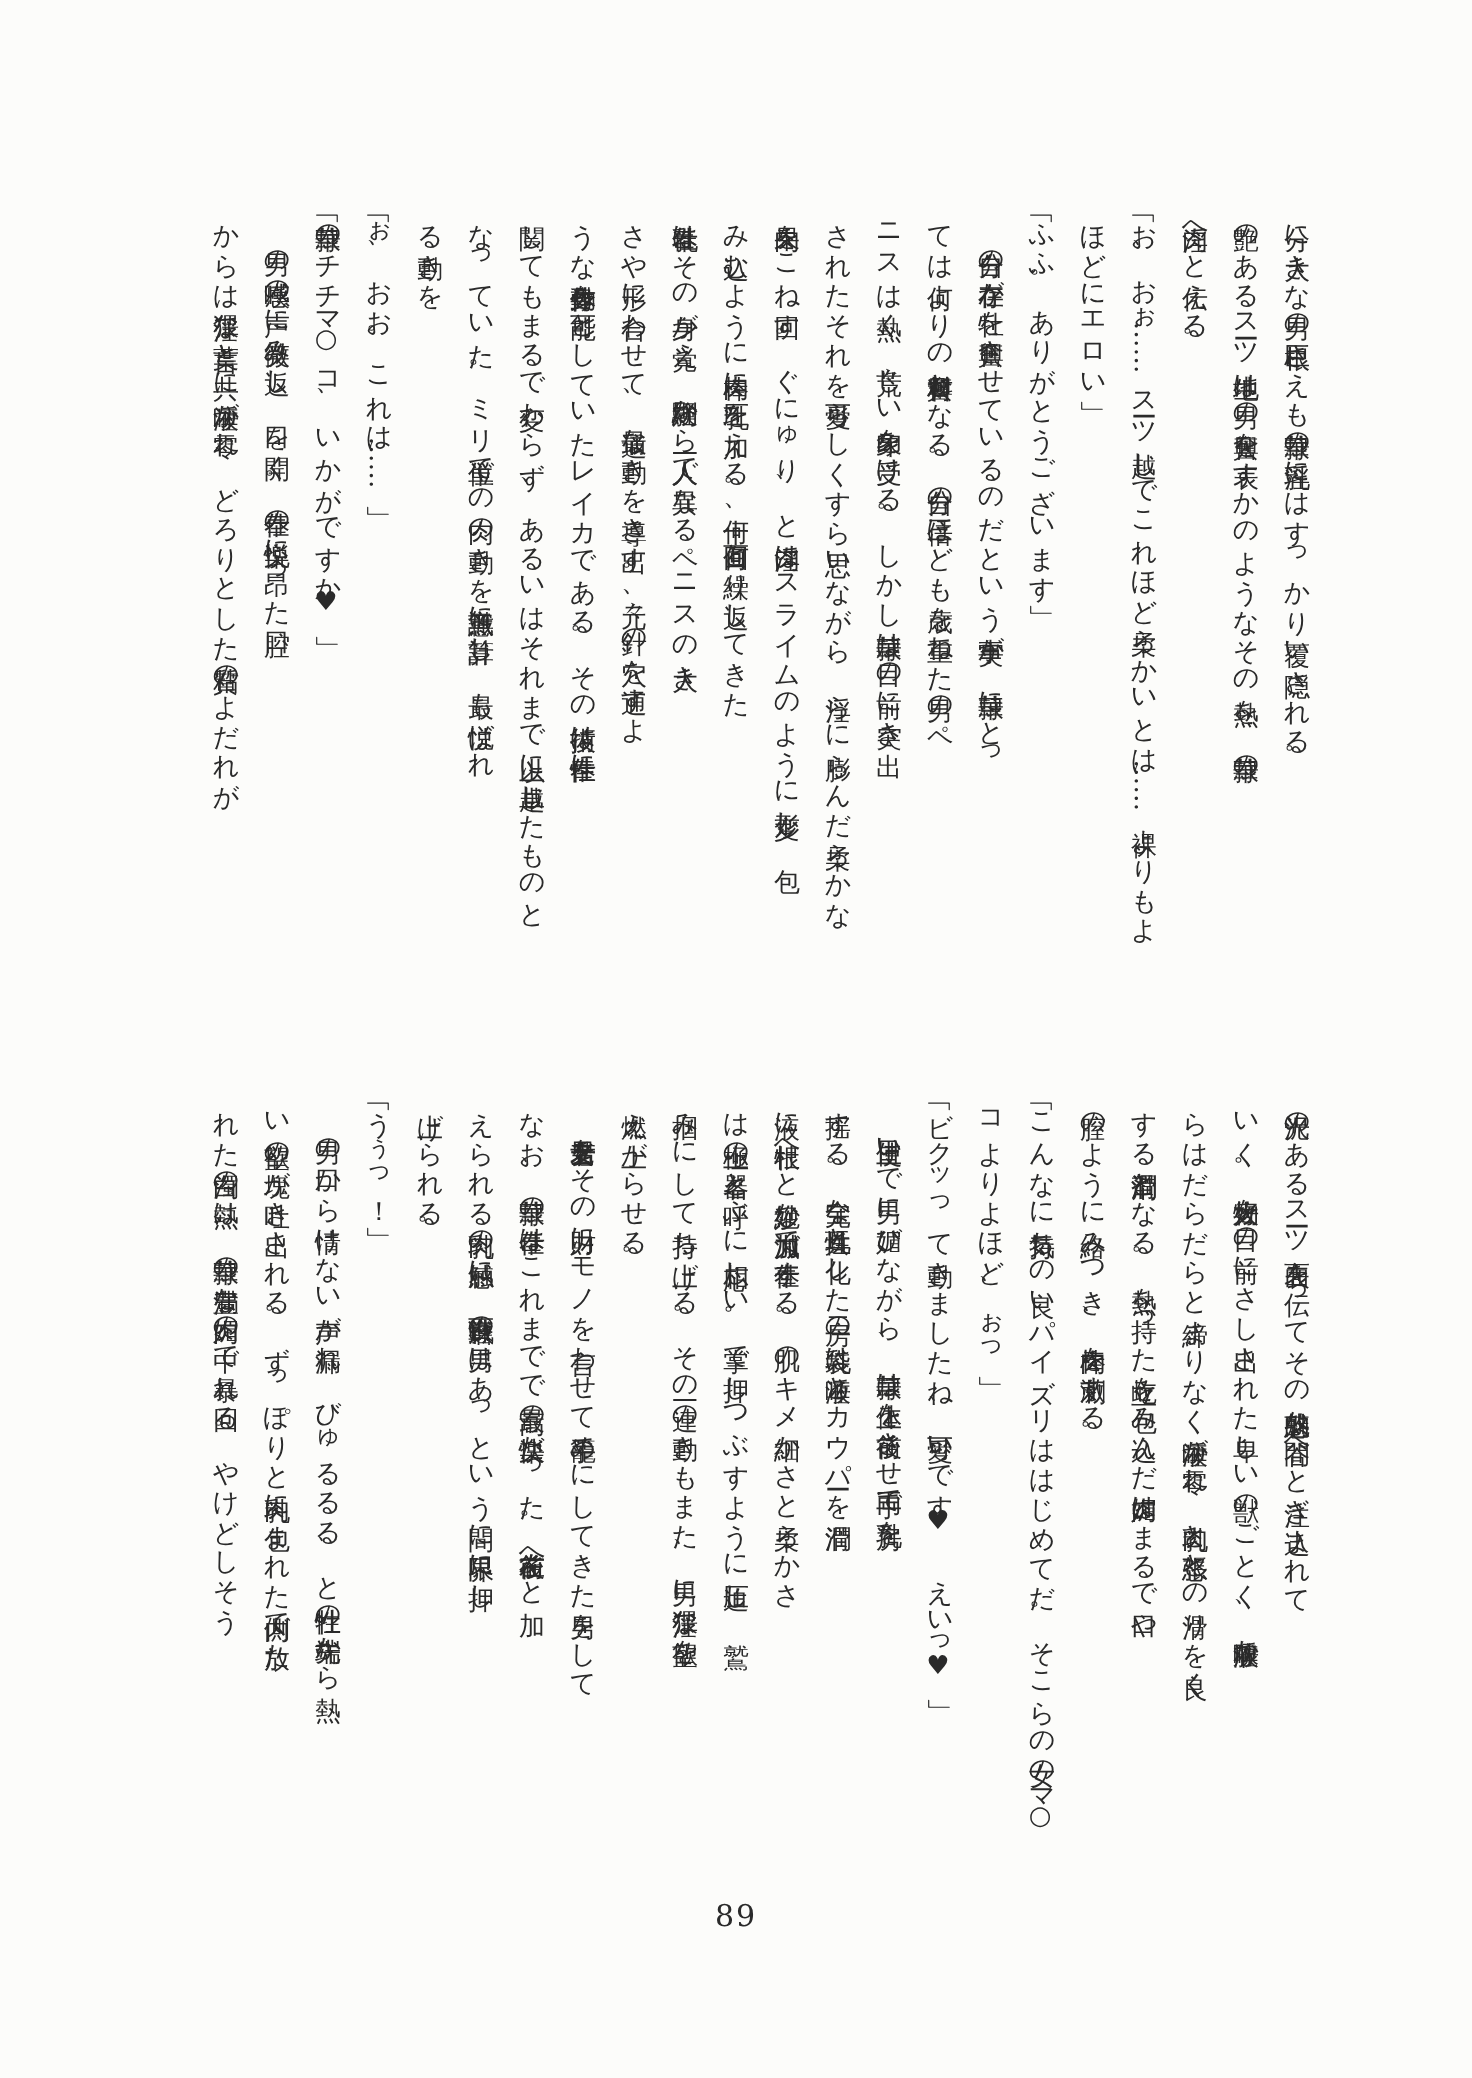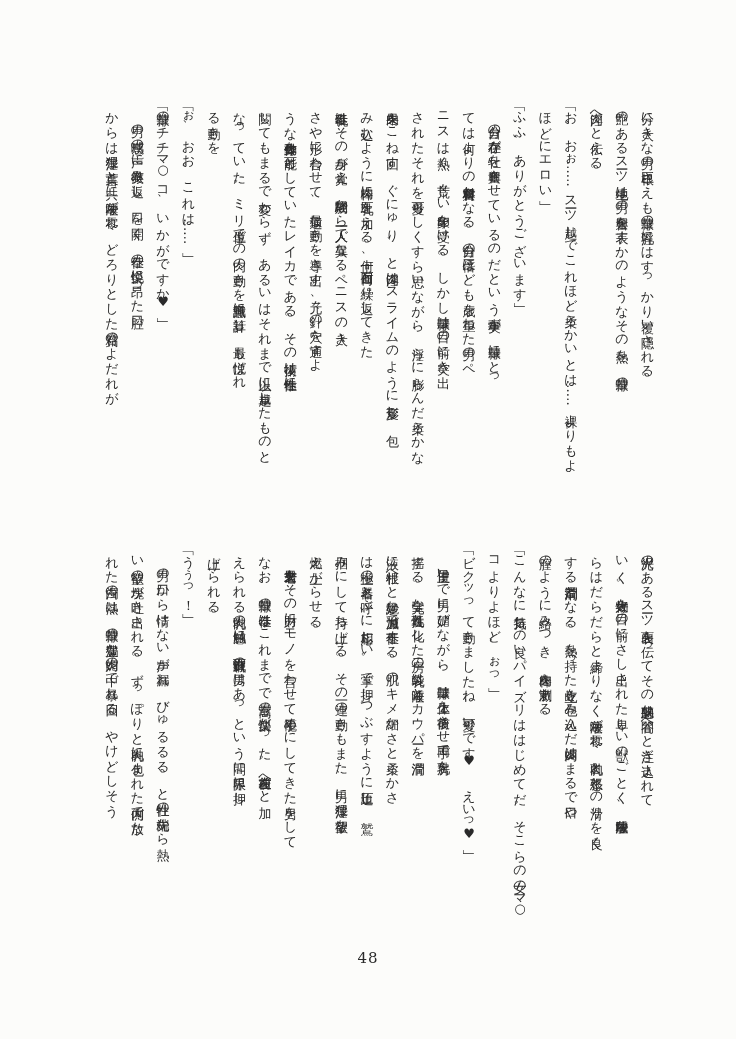--- a/index.html
+++ b/index.html
@@ -71,14 +71,14 @@
       <p>燃え上がらせる。</p>
       <p class="indent">老若男女をその財力にモノを言わせて手籠めにしてきた男をして</p>
       <p>なお、隷華の奉仕はこれまでで最高の快楽だった。前後左右へと加</p>
       <p>えられる乳肉の感触に、百戦錬磨の男はあっという間に限界に押し</p>
       <p>上げられる。</p>
       <p>「うぅっ！」</p>
       <p class="indent">男の口から情けない声が漏れ、びゅるるる、と牡性の先端から熱</p>
       <p>い欲望の塊が吐き出される。ずっぽりと乳肉に包まれた内側で放た</p>
       <p>れた白濁の熱は、隷華の豊満な媚肉の中で暴れ回る。やけどしそう</p>
     </div>
-  <div class="page-number">48</div>
+  <div class="page-number">89</div>
 </div>
 
 </body></html>

